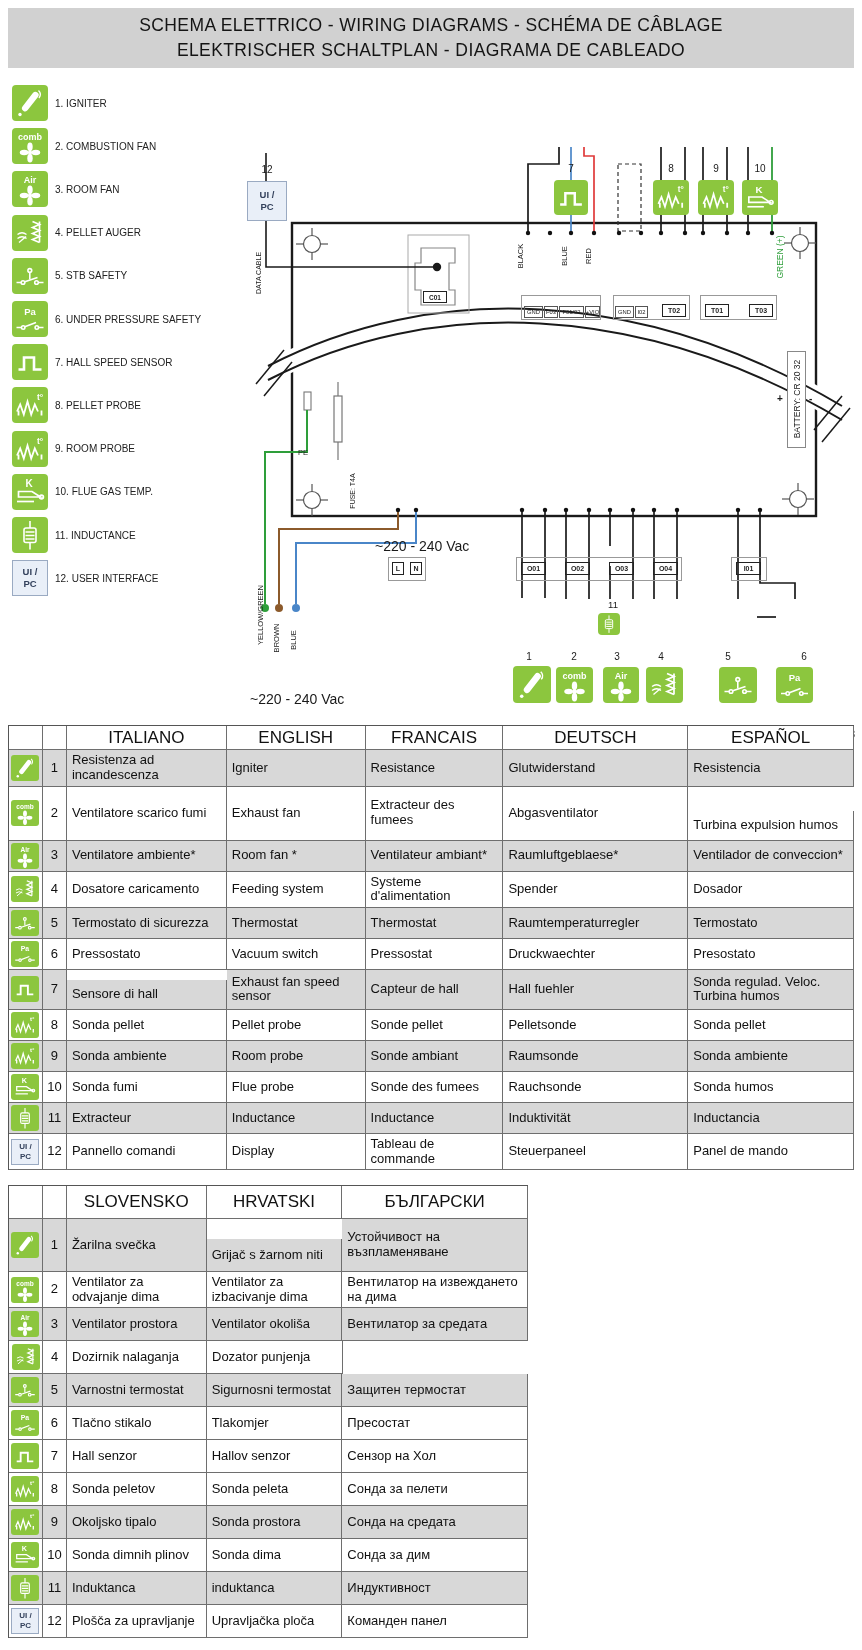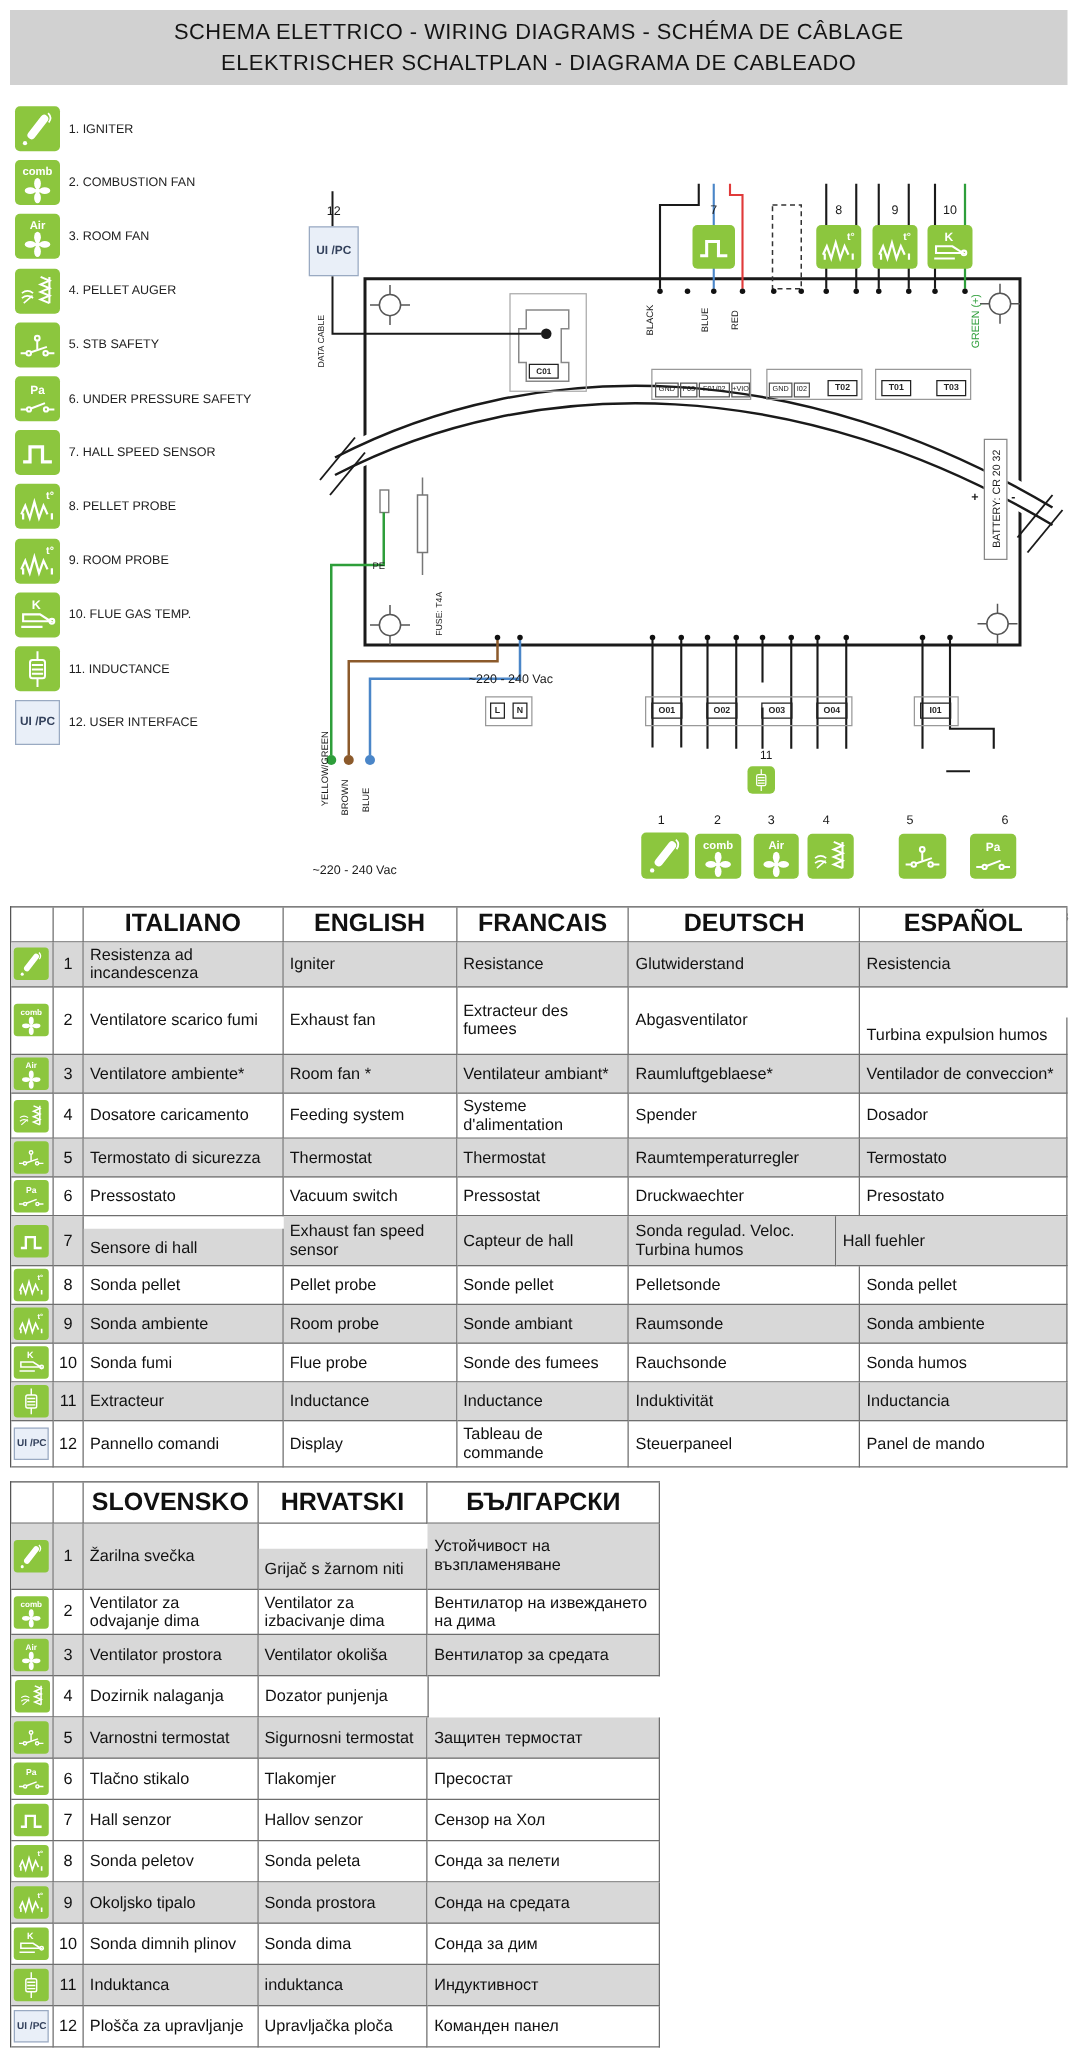--- a/index.html
+++ b/index.html
@@ -8,41 +8,41 @@
   .abs{position:absolute;}
   
   .titlebar{position:absolute;left:8px;top:8px;width:846px;height:60px;background:#d1d1d1;
             display:flex;flex-direction:column;justify-content:center;align-items:center;}
   .titlebar div{font-size:17.5px;letter-spacing:.4px;line-height:1.45;color:#141414;text-align:center;}
   
   .leg-item{position:absolute;left:12px;display:flex;align-items:center;}
   .icon-box{background:#8cc63e;border-radius:4px;flex:none;}
   .leg-item .icon-box{width:36px;height:36px;}
   .leg-label{position:absolute;left:43px;font-size:10px;color:#222;white-space:nowrap;}
-  .uipc{background:#e9eff8;border:1px solid #9aaac2;display:flex;flex-direction:row;
+  .uipc{background:#e9eff8;border:1px solid #9aaac2;display:flex;flex-direction:column;
         justify-content:center;align-items:center;font-weight:bold;color:#33415c;box-sizing:border-box;}
   .uipc span{font-size:9.5px;line-height:1.25;}
   
-  .lbl{position:absolute;font-size:10px;color:#1a1a1a;white-space:nowrap;}
+  .lbl{position:absolute;font-size:14px;color:#1a1a1a;white-space:nowrap;}
   .num{position:absolute;font-size:10px;color:#1a1a1a;transform:translateX(-50%);white-space:nowrap;}
   .rot{position:absolute;transform:translate(-50%,-50%) rotate(-90deg);white-space:nowrap;
        font-size:7.5px;color:#1a1a1a;}
   .tstrip{position:absolute;border:1px solid #999;box-sizing:border-box;}
   .tbox{position:absolute;border:1px solid #555;box-sizing:border-box;display:flex;align-items:center;
         justify-content:center;font-size:5.8px;color:#222;background:transparent;}
   .tbox.tb{border:1.3px solid #222;font-size:7px;font-weight:bold;}
   .dev{position:absolute;border-radius:4px;background:#8cc63e;}
   .battbox{position:absolute;border:1px solid #888;background:#fff;box-sizing:border-box;}
   .cod{position:absolute;font-size:10px;color:#222;}
   
   .xtable{position:absolute;border-left:1px solid #555;border-top:1px solid #555;box-sizing:border-box;background:#fff;}
   .trow{display:flex;}
   .cell{border-right:1px solid #6e6e6e;border-bottom:1px solid #6e6e6e;box-sizing:border-box;
         padding:3px 5px;font-size:13px;line-height:1.13;display:flex;align-items:center;min-height:30px;}
-  .cell.hd{justify-content:center;font-weight:bold;font-size:20px;min-height:24px;padding:2px;}
+  .cell.hd{justify-content:center;font-weight:normal;font-size:17px;min-height:24px;padding:2px;}
   .cell.ic{justify-content:center;padding:2px;}
   .cell.nm{justify-content:center;font-size:13px;padding:2px;}
   .gray{background:#d8d8d8;}
   .ticon{width:28px;height:26px;border-radius:3px;background:#8cc63e;}
   .t2 .cell{min-height:33px;}
   svg text{font-family:"Liberation Sans",sans-serif;}
 </style>
 </head>
 <body>
 
@@ -581,22 +581,22 @@
       <div class="trow">
         <div class="cell ic gray" style="width: 34px;">
           <div class="icon-box ticon" style="width: 28px; height: 26px;"><svg viewBox="0 0 36 36" width="100%" height="100%">
               <path d="M6.5 25.5h5.5v-12h10v12h7.5" stroke="#fff" stroke-width="2.6" fill="none"></path>
             </svg></div>
         </div>
         <div class="cell nm gray" style="width: 24px;">7</div>
         <div class="cell gray" style="width: 160px; margin-top: 10px;">Sensore di hall</div>
         <div class="cell gray" style="width: 139px;">Exhaust fan speed sensor</div>
         <div class="cell gray" style="width: 138px;">Capteur de hall</div>
+        <div class="cell gray" style="width: 185px;">Hall fuehler</div>
         <div class="cell gray" style="width: 166px;">Sonda regulad. Veloc. Turbina humos</div>
-        <div class="cell gray" style="width: 185px;">Hall fuehler</div>
       </div>
       <div class="trow">
         <div class="cell ic" style="width: 34px;">
           <div class="icon-box ticon" style="width: 28px; height: 26px;"><svg viewBox="0 0 36 36" width="100%" height="100%">
               <g stroke="#fff" fill="none" stroke-width="1.8">
                 <path d="M6.5 28.5v-5M29.5 28.5v-5"></path>
                 <path d="M5 24.5l3.2-7 3.6 10 3.7-13 3.7 13 3.6-10 3.2 7"></path>
               </g>
               <text x="28" y="12.5" font-size="8.5" font-weight="bold" fill="#fff" text-anchor="middle">t°</text>
             </svg></div>

